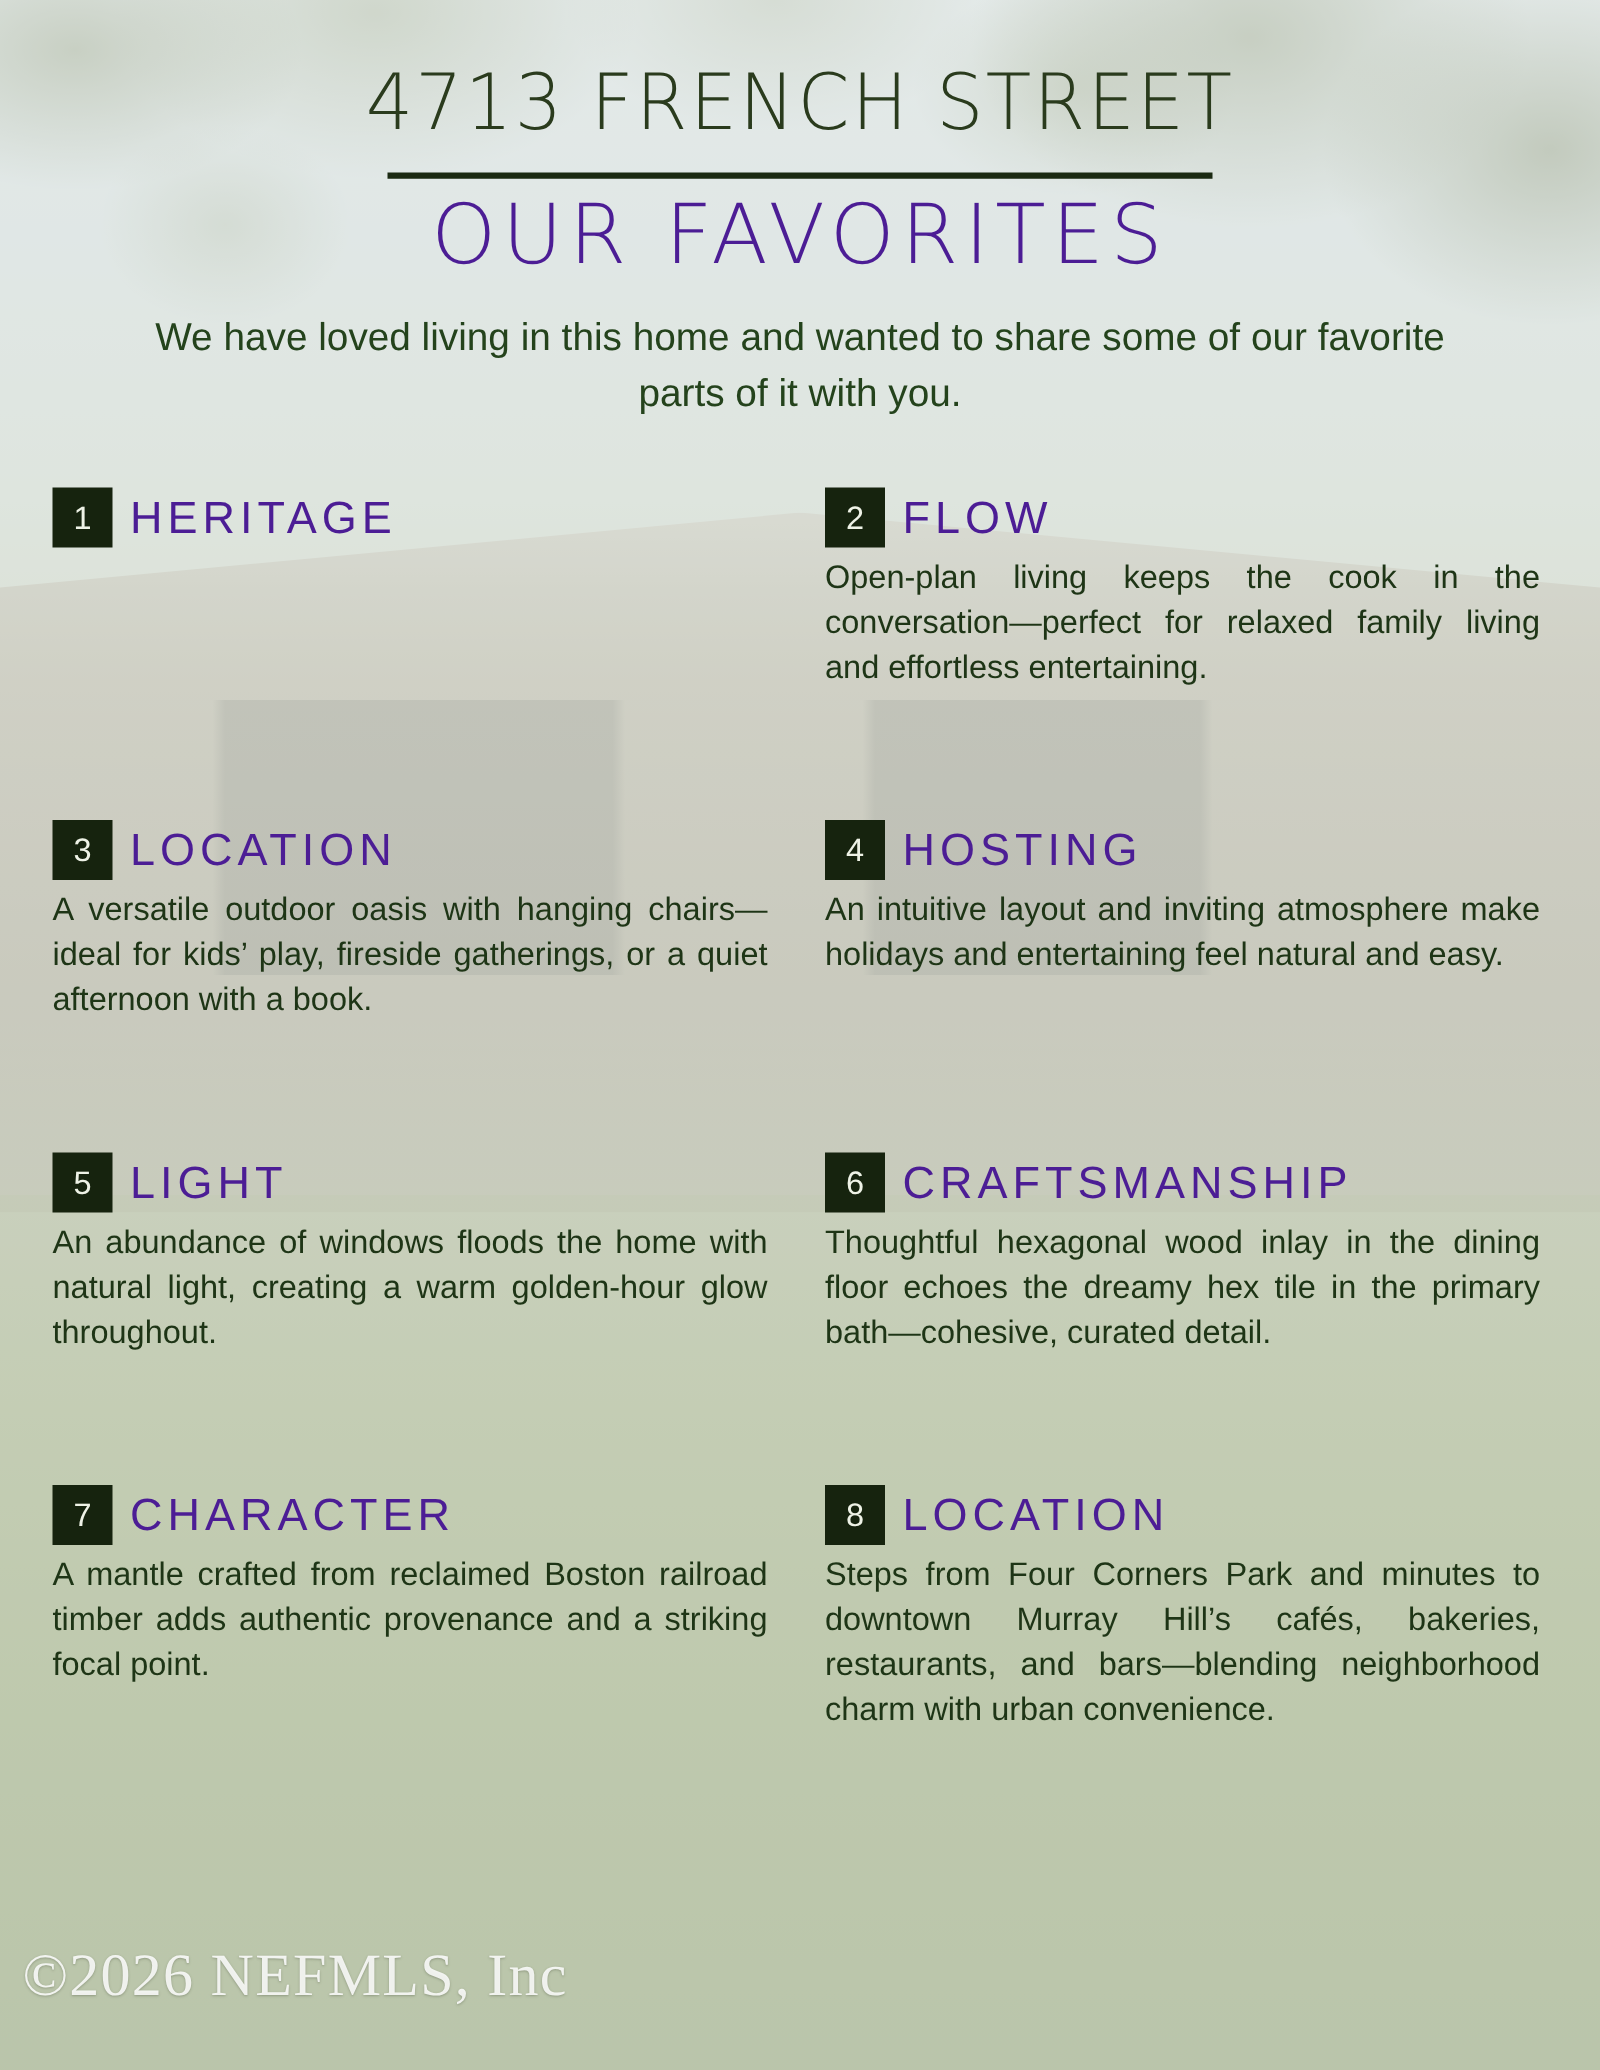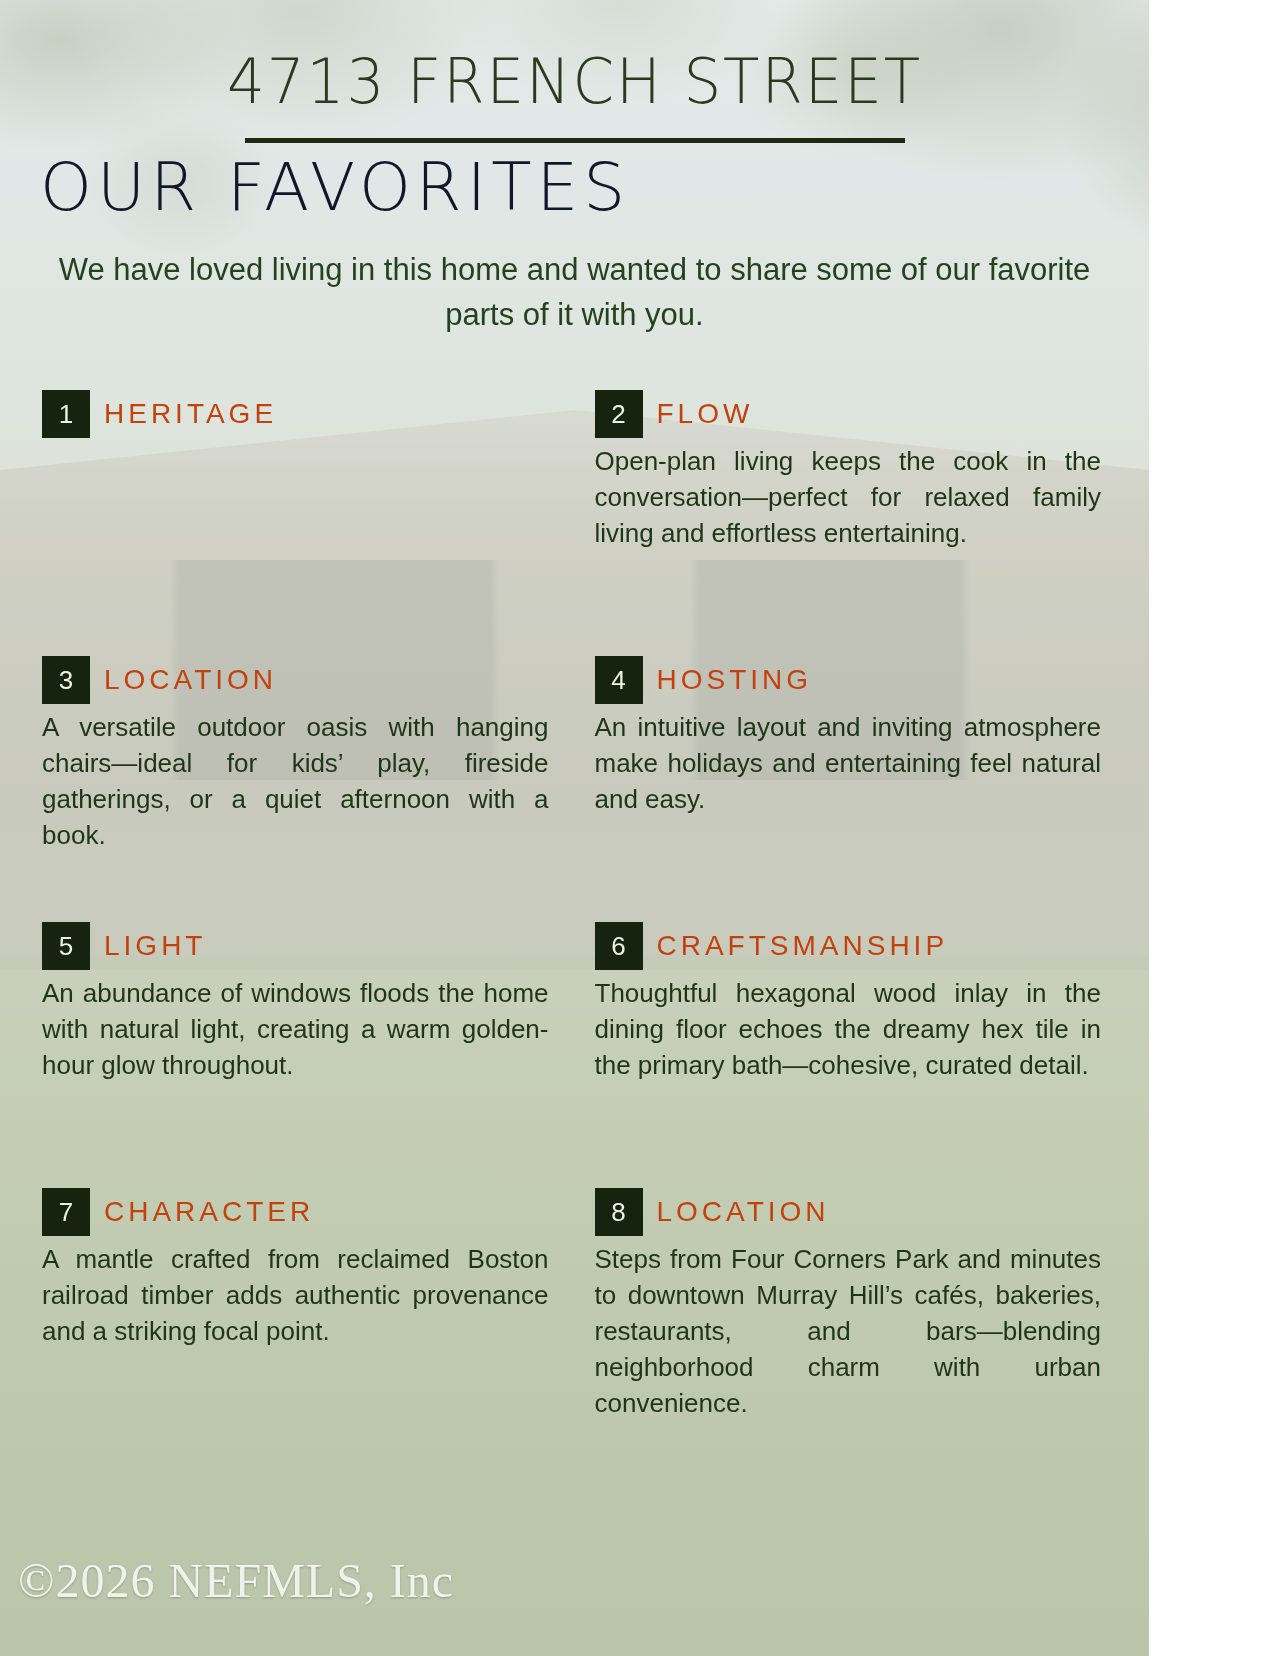--- a/index.html
+++ b/index.html
@@ -8,21 +8,21 @@
   }
   body {
     width: 1280px;
     height: 1656px;
     font-family: "Liberation Sans", sans-serif;
     overflow: hidden;
   }
 
   .page {
     position: relative;
-    width: 1149px;
+    width: 1280px;
     height: 1656px;
     overflow: hidden;
     background: #cfd8c8;
   }
 
   
   .bg {
     position: absolute;
     inset: 0;
     background:
@@ -99,26 +99,26 @@
     line-height: 1.1;
     transform: scaleX(0.96);
   }
   .rule {
     width: 660px;
     height: 5px;
     background: #1b2a12;
     margin: 22px auto 6px auto;
   }
   .subtitle {
-    text-align: left;
+    text-align: center;
     font-family: "DejaVu Sans", sans-serif;
     font-weight: 300;
     font-size: 66px;
     letter-spacing: 5px;
-    color: #0f172a;
+    color: #4c1d95;
     margin: 10px 0 0 0;
     line-height: 1.05;
   }
   .lede {
     text-align: center;
     font-size: 31px;
     line-height: 1.45;
     color: #24431c;
     margin: 26px auto 0 auto;
     max-width: 1060px;
@@ -148,23 +148,23 @@
     background: #16230e;
     color: #eef2e6;
     display: flex;
     align-items: center;
     justify-content: center;
     font-size: 26px;
     font-weight: 400;
     flex: 0 0 auto;
   }
   .cat {
-    font-size: 28px;
+    font-size: 36px;
     letter-spacing: 4px;
-    color: #c2410c;
+    color: #4c1d95;
     font-weight: 500;
   }
   .body {
     font-size: 26px;
     line-height: 1.38;
     color: #1e3516;
     text-align: justify;
     margin: 0;
     padding-right: 6px;
   }

